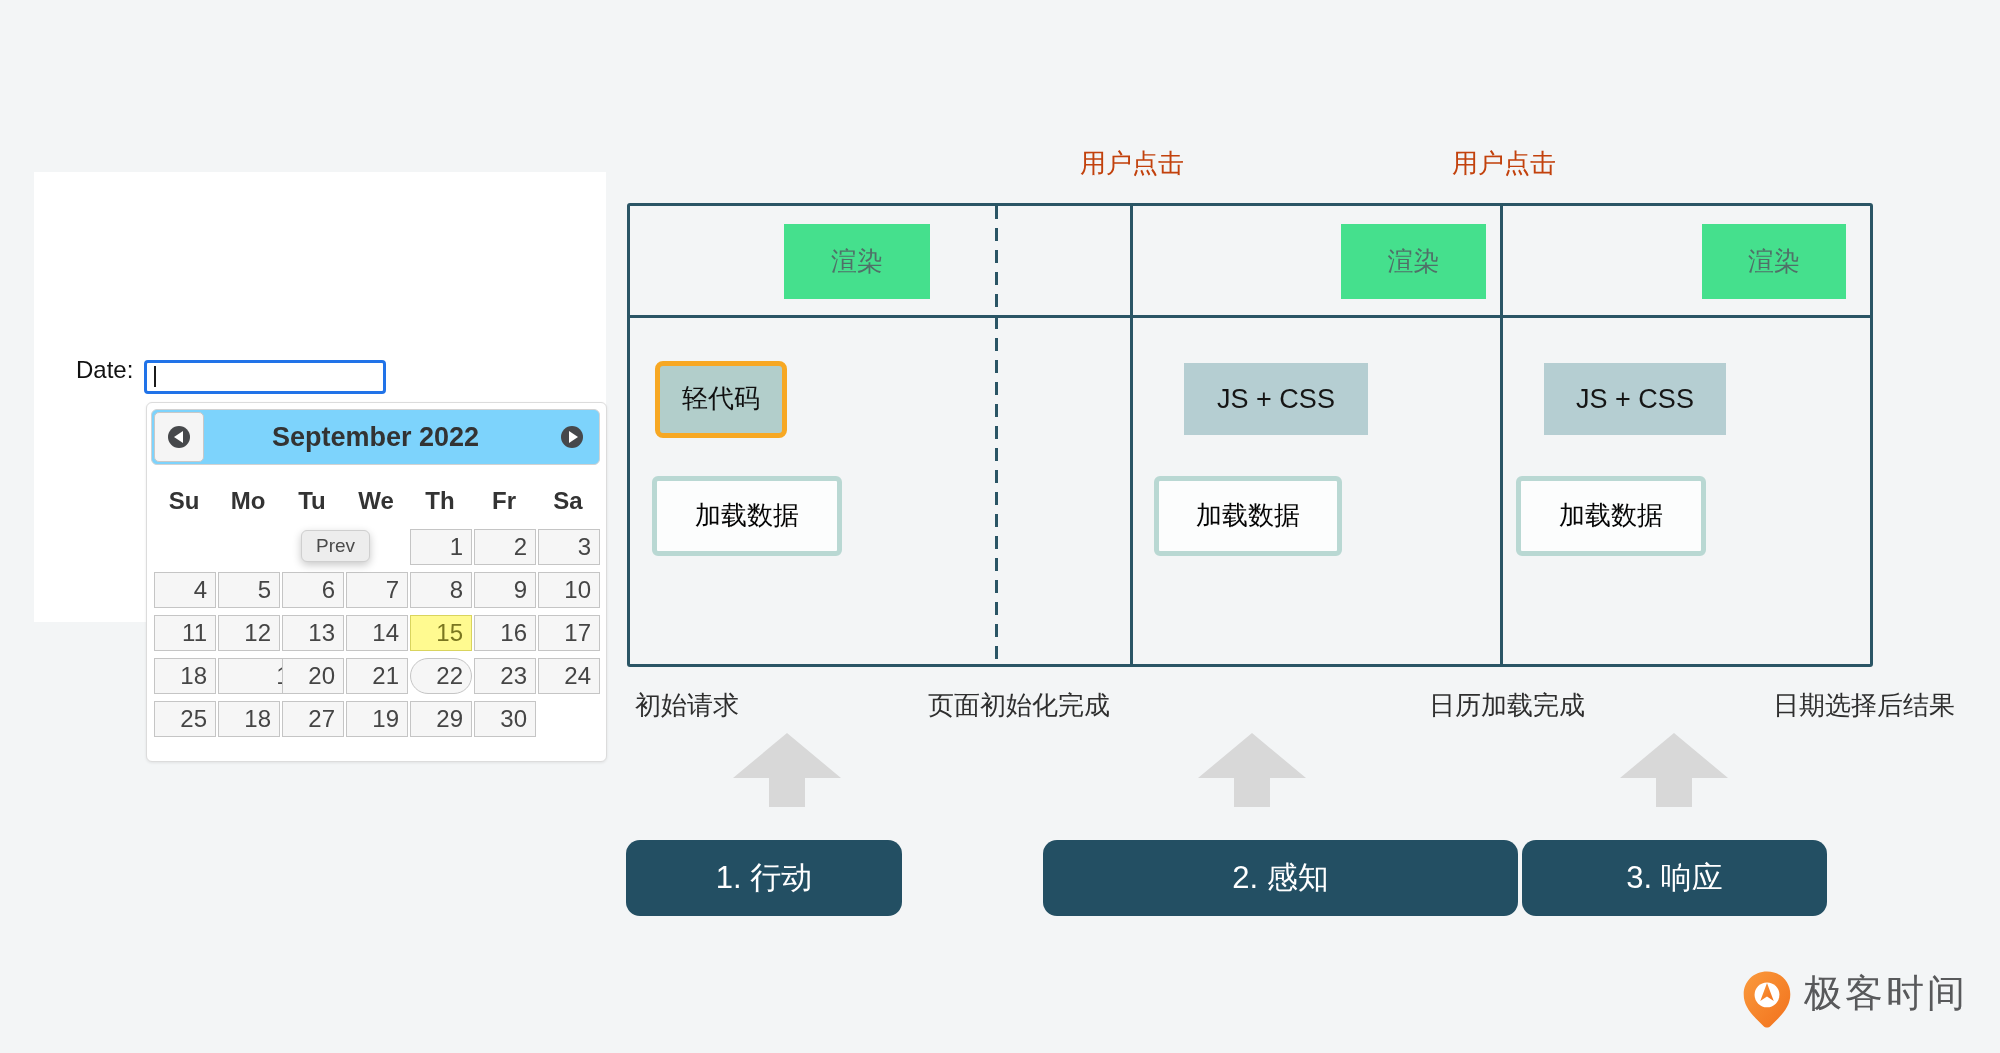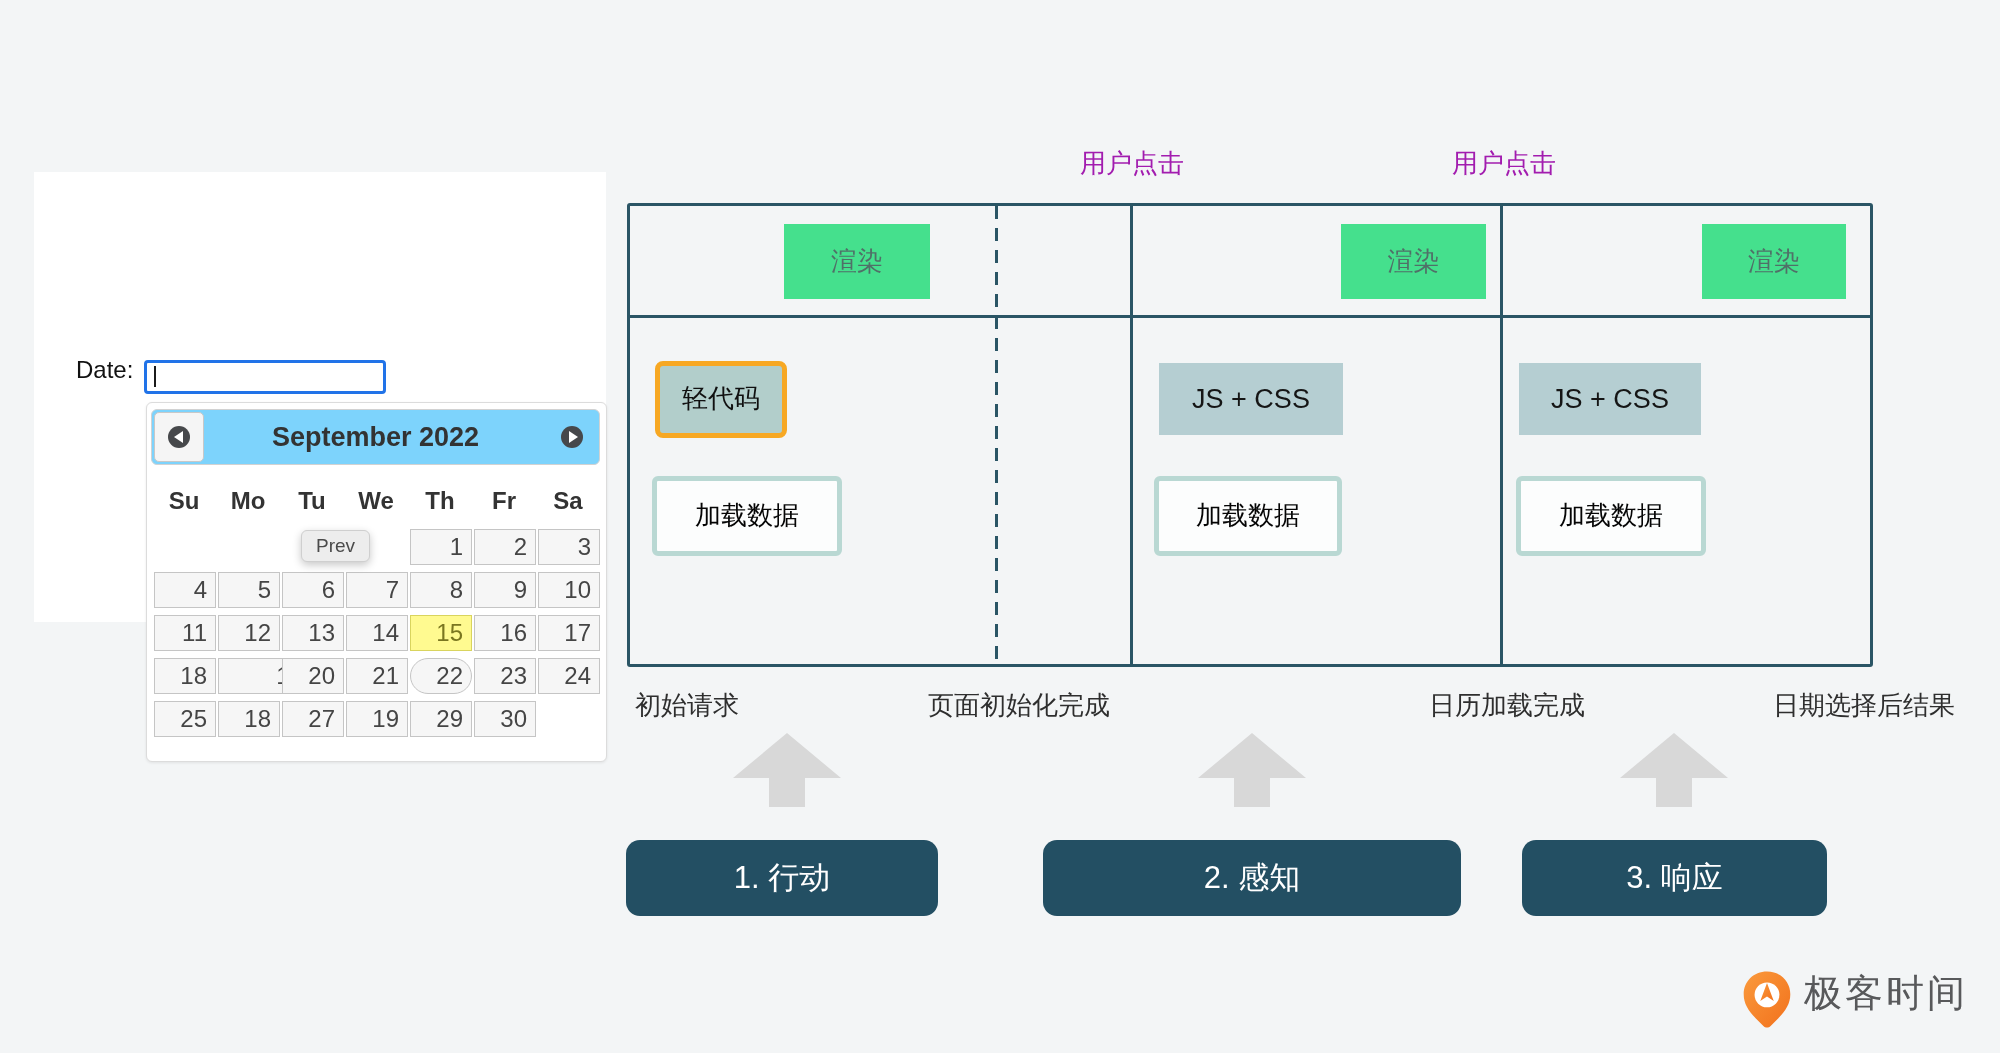--- a/index.html
+++ b/index.html
@@ -49,21 +49,21 @@
     font-size:24px;line-height:34px;text-align:right;padding-right:8px;color:#454545;}
   .day-cell.hl{background:var(--selected_day_bg);border-color:#d9d45e;color:#7a7620;}
 
   .tooltip{position:absolute;left:267px;top:358px;height:30px;line-height:30px;padding:0 14px;
     background:#ededed;border:1px solid #cfcfcf;border-radius:6px;font-size:19px;color:#4b4b4b;
     box-shadow:0 3px 8px rgba(0,0,0,0.22);z-index:6;}
 
   
   .diagram-header{position:absolute;left:622px;top:66px;width:1250px;height:67px;
     background:var(--accent_teal_header);color:#fff;font-size:31px;text-align:center;line-height:67px;}
-  .click-label{position:absolute;top:146px;font-size:26px;color:#a21caf;transform:translateX(-50%);}
+  .click-label{position:absolute;top:146px;font-size:26px;color:#c2410c;transform:translateX(-50%);}
   .click-label.c1{left:1132px;}
   .click-label.c2{left:1504px;}
 
   .big-box{position:absolute;left:627px;top:203px;width:1240px;height:458px;
     border:3px solid var(--diagram_border);border-radius:3px;}
   .h-div{position:absolute;left:627px;top:315px;width:1246px;height:3px;background:var(--diagram_border);}
   .v-div{position:absolute;top:203px;width:3px;height:464px;background:var(--diagram_border);}
   .v-div.d1{left:1130px;}
   .v-div.d2{left:1500px;}
   .v-dash{position:absolute;left:995px;top:206px;width:3px;height:458px;
@@ -72,21 +72,21 @@
   .render-box{position:absolute;top:224px;height:75px;background:var(--render_green);
     color:#507068;font-size:26px;text-align:center;line-height:75px;}
   .render-box.r1{left:784px;width:146px;}
   .render-box.r2{left:1341px;width:145px;}
   .render-box.r3{left:1702px;width:144px;}
 
   .lightcode-box{position:absolute;left:655px;top:361px;width:132px;height:77px;box-sizing:border-box;
     background:var(--code_fill);border:5px solid var(--code_orange_border);border-radius:8px;
     font-size:26px;color:#101010;text-align:center;line-height:65px;}
   .jscss-box{position:absolute;top:363px;height:72px;background:var(--asset_teal);
-    font-size:27px;color:#151515;text-align:center;line-height:72px;}
+    font-size:27px;color:#151515;text-align:center;line-height:72px;margin-left:25px;}
   .jscss-box.j1{left:1159px;width:184px;}
   .jscss-box.j2{left:1519px;width:182px;}
   .data-box{position:absolute;top:476px;height:80px;box-sizing:border-box;background:#fcfdfd;
     border:5px solid var(--data_box_border);border-radius:6px;font-size:26px;color:#050505;
     text-align:center;line-height:68px;}
   .data-box.b1{left:652px;width:190px;}
   .data-box.b2{left:1154px;width:188px;}
   .data-box.b3{left:1516px;width:190px;}
 
   .tl-label{position:absolute;top:688px;font-size:26px;color:#2e2e2e;white-space:nowrap;}
@@ -95,22 +95,22 @@
   .tl-label.t3{left:1507px;transform:translateX(-50%);}
   .tl-label.t4{left:1955px;transform:translateX(-100%);}
 
   .up-arrow{position:absolute;top:733px;width:108px;height:74px;}
   .up-arrow.a1{left:733px;}
   .up-arrow.a2{left:1198px;}
   .up-arrow.a3{left:1620px;}
 
   .step-box{position:absolute;top:840px;height:76px;border-radius:14px;background:var(--step_dark_teal);
     color:#fff;font-size:31px;text-align:center;line-height:76px;}
-  .step-box.s1{left:626px;width:312px;}
-  .step-box.s2{left:1043px;width:418px;}
+  .step-box.s1{left:626px;width:276px;}
+  .step-box.s2{left:1043px;width:475px;}
   .step-box.s3{left:1522px;width:305px;}
 
   .logo{position:absolute;left:1740px;top:968px;height:60px;}
   .logo-icon{position:absolute;left:0;top:2px;}
   .logo-text{position:absolute;left:64px;top:0;font-size:38px;color:#58595b;letter-spacing:3px;white-space:nowrap;}
 </style>
 </head>
 <body>
 
 <div id="canvas">

